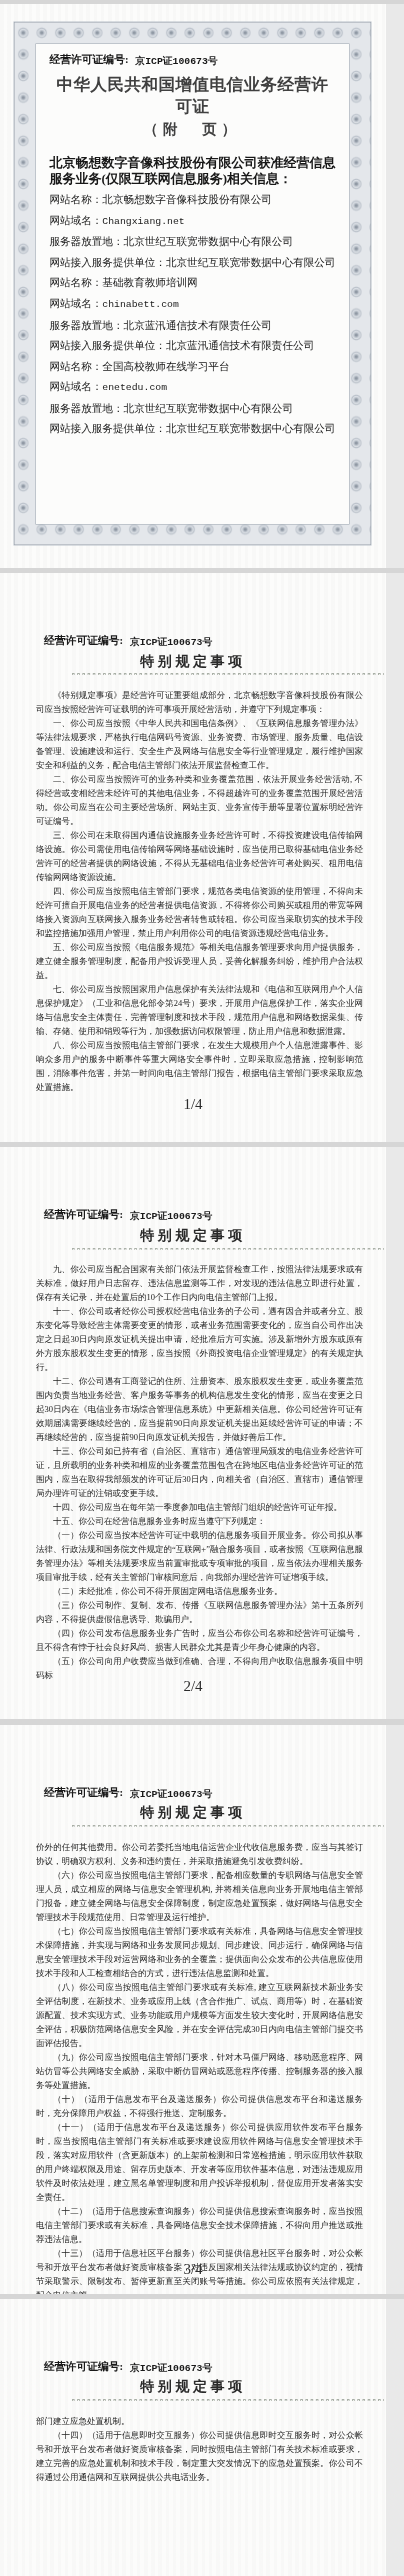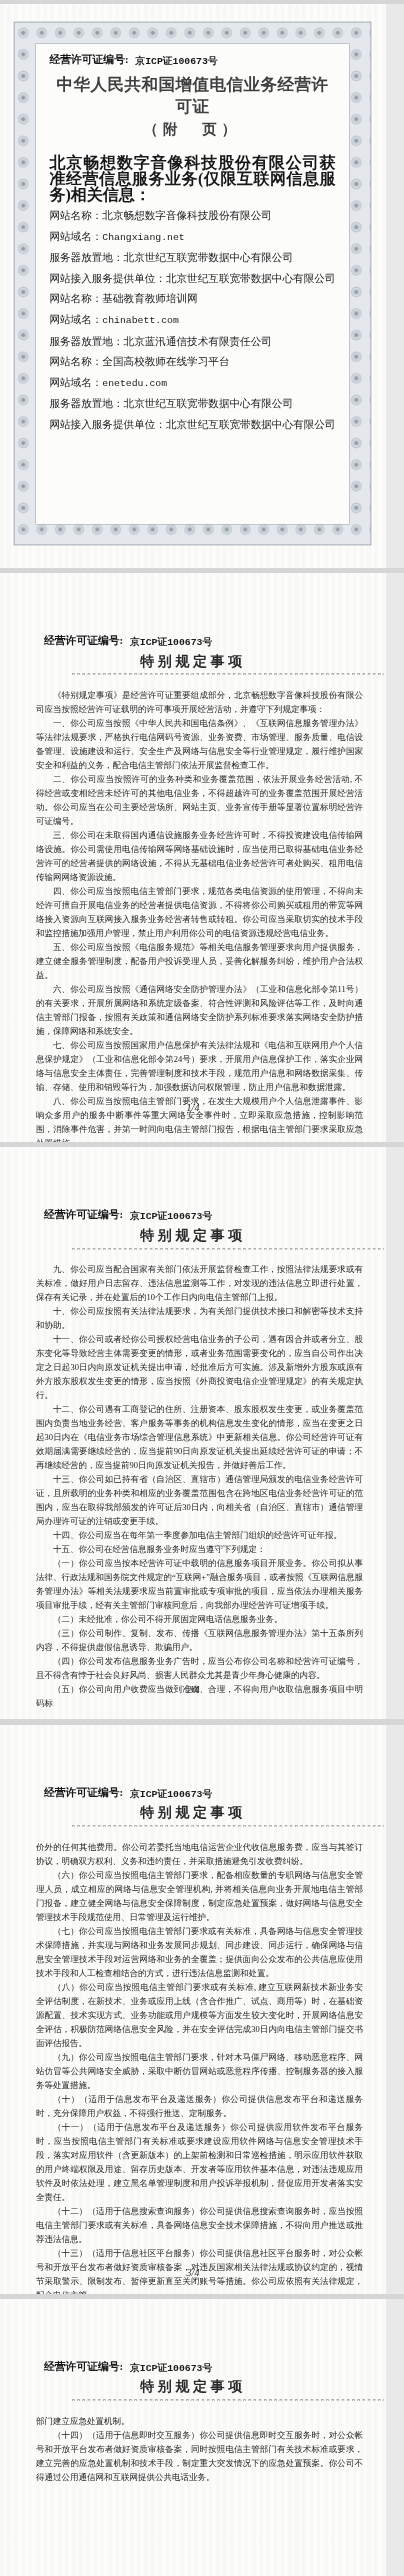--- a/index.html
+++ b/index.html
@@ -48,21 +48,21 @@
   }
   .cert-title{
     margin-top:7.2px;text-align:center;font-size:16.5px;font-weight:bold;
     letter-spacing:0.5px;color:#404040;
   }
   .cert-subtitle{
     margin-top:2.1px;text-align:center;font-size:14.4px;font-weight:bold;
     letter-spacing:5.2px;color:#404040;
   }
   .cert-intro{
-    margin-top:15.5px;font-size:16px;line-height:16px;font-weight:bold;color:#181818;
+    margin-top:15.5px;font-size:13px;line-height:16px;font-weight:bold;color:#181818;
     text-align:justify;
   }
   .site-line{
     margin-top:6.2px;font-size:10.6px;line-height:14.4px;font-weight:normal;color:#181818;
   }
   .site-line .latin{font-family:"Liberation Mono","DejaVu Sans Mono",monospace;font-size:9.8px;}
 
   
   .stip-license-row{
     padding:61px 0 0 44px;
@@ -85,23 +85,22 @@
   }
   .stip-body{
     margin:11.3px 23px 0 36px;
     font-size:8.5px;line-height:14px;color:#222;
     text-align:justify;
   }
   .stip-body p{margin:0;text-indent:2em;}
   .stip-body p.noindent{text-indent:0;}
   .page-footer{
     position:absolute;left:0;right:0;text-align:center;
-    font-size:10px;color:#2b2b2b;
+    font-size:15px;color:#2b2b2b;
     font-family:"Liberation Serif","DejaVu Serif",serif;
-    font-style:italic;
   }
   .f1{bottom:29px;} .f2{bottom:24px;margin-top:43px;} .f3{bottom:15.5px;}
 </style>
 </head>
 <body>
 
 <div class="edge-strip"></div>
 
 <div class="page page-cert">
   <div class="cert-frame">
@@ -115,20 +114,21 @@
       <div class="cert-intro">北京畅想数字音像科技股份有限公司获准经营信息服务业务(仅限互联网信息服务)相关信息：</div>
 
       <div class="site-line"><span>网站名称：</span><span>北京畅想数字音像科技股份有限公司</span></div>
       <div class="site-line"><span>网站域名：</span><span class="latin">Changxiang.net</span></div>
       <div class="site-line"><span>服务器放置地：</span><span>北京世纪互联宽带数据中心有限公司</span></div>
       <div class="site-line"><span>网站接入服务提供单位：</span><span>北京世纪互联宽带数据中心有限公司</span></div>
 
       <div class="site-line"><span>网站名称：</span><span>基础教育教师培训网</span></div>
       <div class="site-line"><span>网站域名：</span><span class="latin">chinabett.com</span></div>
       <div class="site-line"><span>服务器放置地：</span><span>北京蓝汛通信技术有限责任公司</span></div>
+      <div class="site-line"><span>网站接入服务提供单位：</span><span>北京蓝汛通信技术有限责任公司</span></div>
 
       <div class="site-line"><span>网站名称：</span><span>全国高校教师在线学习平台</span></div>
       <div class="site-line"><span>网站域名：</span><span class="latin">enetedu.com</span></div>
       <div class="site-line"><span>服务器放置地：</span><span>北京世纪互联宽带数据中心有限公司</span></div>
       <div class="site-line"><span>网站接入服务提供单位：</span><span>北京世纪互联宽带数据中心有限公司</span></div>
     </div>
   </div>
 </div>
 
 <div class="separator"></div>
@@ -140,39 +140,37 @@
   </div>
   <div class="stip-title">特别规定事项</div>
   <div class="zigzag"></div>
   <div class="stip-body">
     <p>《特别规定事项》是经营许可证重要组成部分，北京畅想数字音像科技股份有限公司应当按照经营许可证载明的许可事项开展经营活动，并遵守下列规定事项：</p>
     <p>一、你公司应当按照《中华人民共和国电信条例》、《互联网信息服务管理办法》等法律法规要求，严格执行电信网码号资源、业务资费、市场管理、服务质量、电信设备管理、设施建设和运行、安全生产及网络与信息安全等行业管理规定，履行维护国家安全和利益的义务，配合电信主管部门依法开展监督检查工作。</p>
     <p>二、你公司应当按照许可的业务种类和业务覆盖范围，依法开展业务经营活动, 不得经营或变相经营未经许可的其他电信业务，不得超越许可的业务覆盖范围开展经营活动。你公司应当在公司主要经营场所、网站主页、业务宣传手册等显著位置标明经营许可证编号。</p>
     <p>三、你公司在未取得国内通信设施服务业务经营许可时，不得投资建设电信传输网络设施。你公司需使用电信传输网等网络基础设施时，应当使用已取得基础电信业务经营许可的经营者提供的网络设施，不得从无基础电信业务经营许可者处购买、租用电信传输网网络资源设施。</p>
     <p>四、你公司应当按照电信主管部门要求，规范各类电信资源的使用管理，不得向未经许可擅自开展电信业务的经营者提供电信资源，不得将你公司购买或租用的带宽等网络接入资源向互联网接入服务业务经营者转售或转租。你公司应当采取切实的技术手段和监控措施加强用户管理，禁止用户利用你公司的电信资源违规经营电信业务。</p>
     <p>五、你公司应当按照《电信服务规范》等相关电信服务管理要求向用户提供服务，建立健全服务管理制度，配备用户投诉受理人员，妥善化解服务纠纷，维护用户合法权益。</p>
-    <p>六、你公司应当按照《通信网络安全防护管理办法》（工业和信息化部令第11号）的有关要求，开展所属网络和系统定级备案、符合性评测和风险评估等工作，及时向通信主管部门报备，按照有关政策和通信网络安全防护系列标准要求落实网络安全防护措施，保障网络和系统安全。</p>
     <p>七、你公司应当按照国家用户信息保护有关法律法规和《电信和互联网用户个人信息保护规定》（工业和信息化部令第24号）要求，开展用户信息保护工作，落实企业网络与信息安全主体责任，完善管理制度和技术手段，规范用户信息和网络数据采集、传输、存储、使用和销毁等行为，加强数据访问权限管理，防止用户信息和数据泄露。</p>
     <p>八、你公司应当按照电信主管部门要求，在发生大规模用户个人信息泄露事件、影响众多用户的服务中断事件等重大网络安全事件时，立即采取应急措施，控制影响范围，消除事件危害，并第一时间向电信主管部门报告，根据电信主管部门要求采取应急处置措施。</p>
   </div>
   <div class="page-footer f1">1/4</div>
 </div>
 
 <div class="separator"></div>
 
 <div class="page page-s2">
   <div class="stip-license-row">
     <span>经营许可证编号:</span>
     <span class="num">京ICP证100673号</span>
   </div>
   <div class="stip-title">特别规定事项</div>
   <div class="zigzag"></div>
   <div class="stip-body">
     <p>九、你公司应当配合国家有关部门依法开展监督检查工作，按照法律法规要求或有关标准，做好用户日志留存、违法信息监测等工作，对发现的违法信息立即进行处置，保存有关记录，并在处置后的10个工作日内向电信主管部门上报。</p>
-    <p>十、你公司应按照有关法律法规要求，为有关部门提供技术接口和解密等技术支持和协助。</p>
     <p>十一、你公司或者经你公司授权经营电信业务的子公司，遇有因合并或者分立、股东变化等导致经营主体需要变更的情形，或者业务范围需要变化的，应当自公司作出决定之日起30日内向原发证机关提出申请，经批准后方可实施。涉及新增外方股东或原有外方股东股权发生变更的情形，应当按照《外商投资电信企业管理规定》的有关规定执行。</p>
     <p>十二、你公司遇有工商登记的住所、注册资本、股东股权发生变更，或业务覆盖范围内负责当地业务经营、客户服务等事务的机构信息发生变化的情形，应当在变更之日起30日内在《电信业务市场综合管理信息系统》中更新相关信息。你公司经营许可证有效期届满需要继续经营的，应当提前90日向原发证机关提出延续经营许可证的申请；不再继续经营的，应当提前90日向原发证机关报告，并做好善后工作。</p>
     <p>十三、你公司如已持有省（自治区、直辖市）通信管理局颁发的电信业务经营许可证，且所载明的业务种类和相应的业务覆盖范围包含在跨地区电信业务经营许可证的范围内，应当在取得我部颁发的许可证后30日内，向相关省（自治区、直辖市）通信管理局办理许可证的注销或变更手续。</p>
     <p>十四、你公司应当在每年第一季度参加电信主管部门组织的经营许可证年报。</p>
     <p>十五、你公司在经营信息服务业务时应当遵守下列规定：</p>
     <p>（一）你公司应当按本经营许可证中载明的信息服务项目开展业务。你公司拟从事法律、行政法规和国务院文件规定的“互联网+”融合服务项目，或者按照《互联网信息服务管理办法》等相关法规要求应当前置审批或专项审批的项目，应当依法办理相关服务项目审批手续，经有关主管部门审核同意后，向我部办理经营许可证增项手续。</p>
     <p>（二）未经批准，你公司不得开展固定网电话信息服务业务。</p>
     <p>（三）你公司制作、复制、发布、传播《互联网信息服务管理办法》第十五条所列内容，不得提供虚假信息诱导、欺骗用户。</p>
     <p>（四）你公司发布信息服务业务广告时，应当公布你公司名称和经营许可证编号，且不得含有悖于社会良好风尚、损害人民群众尤其是青少年身心健康的内容。</p>
     <p>（五）你公司向用户收费应当做到准确、合理，不得向用户收取信息服务项目中明码标</p>

